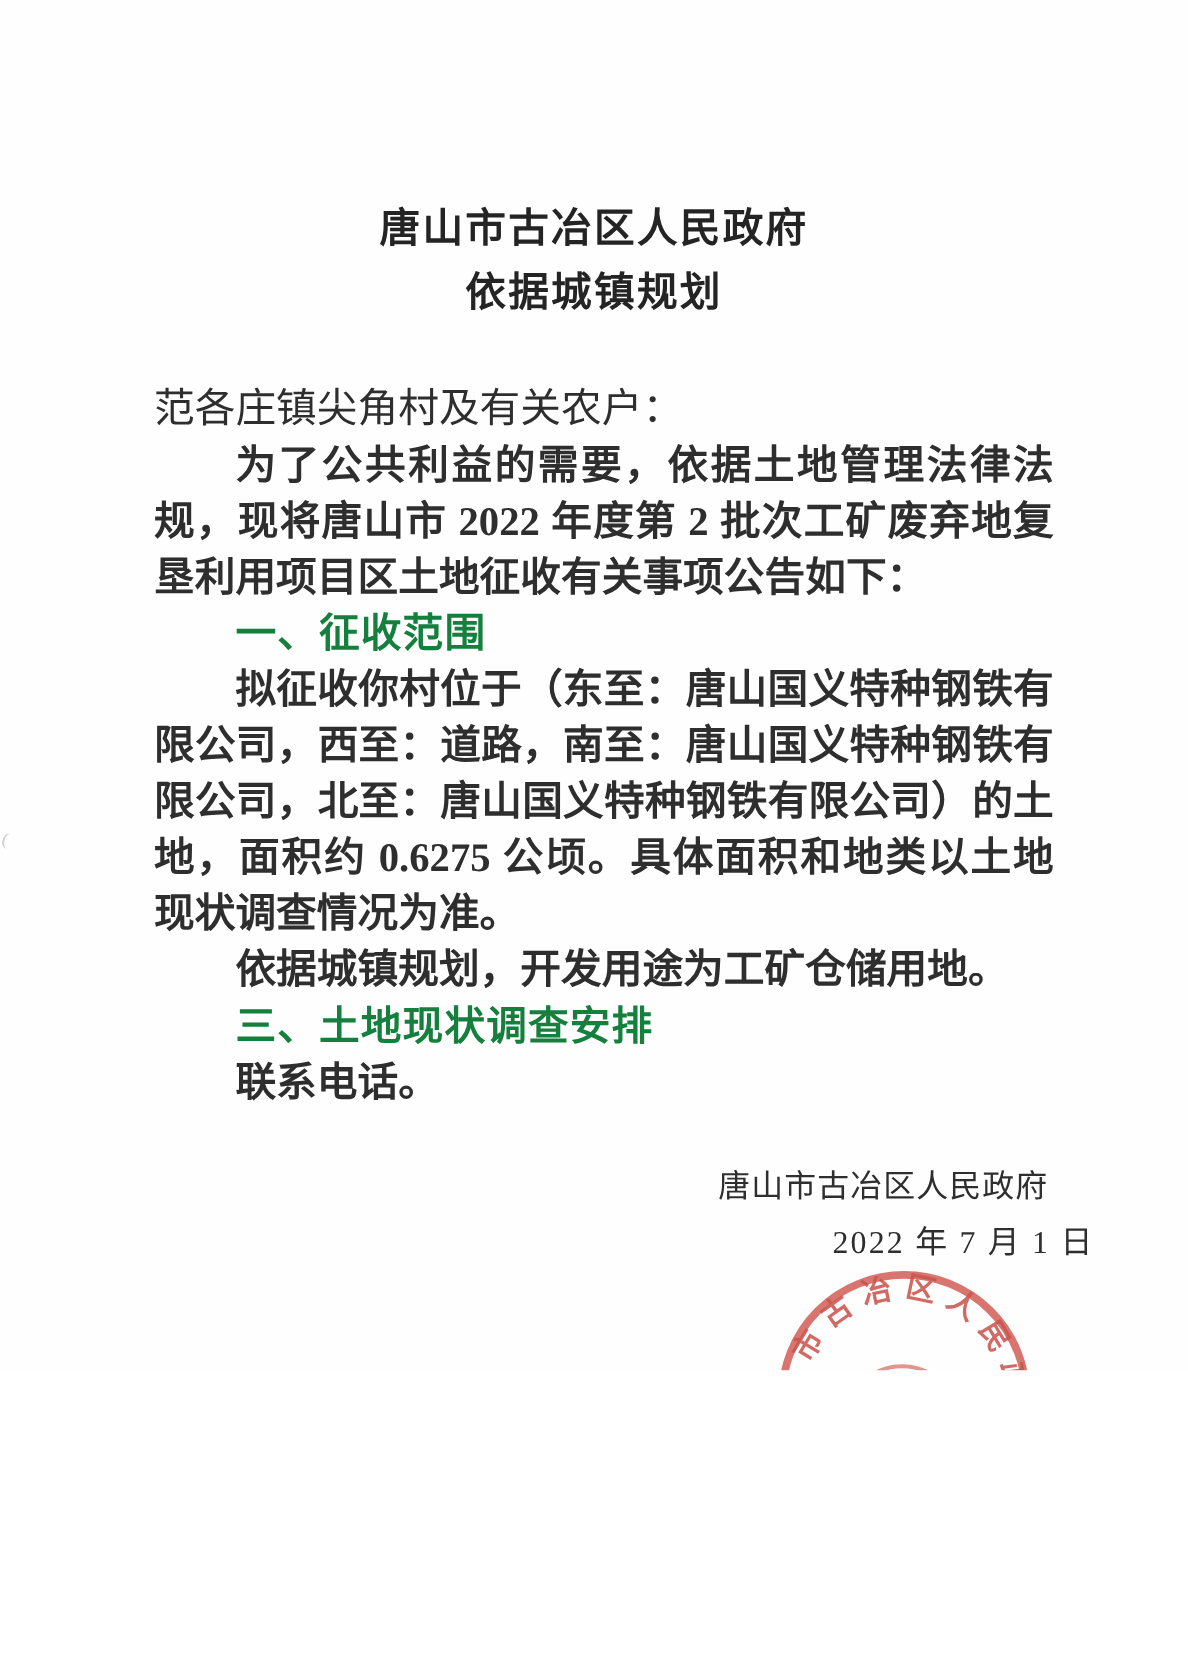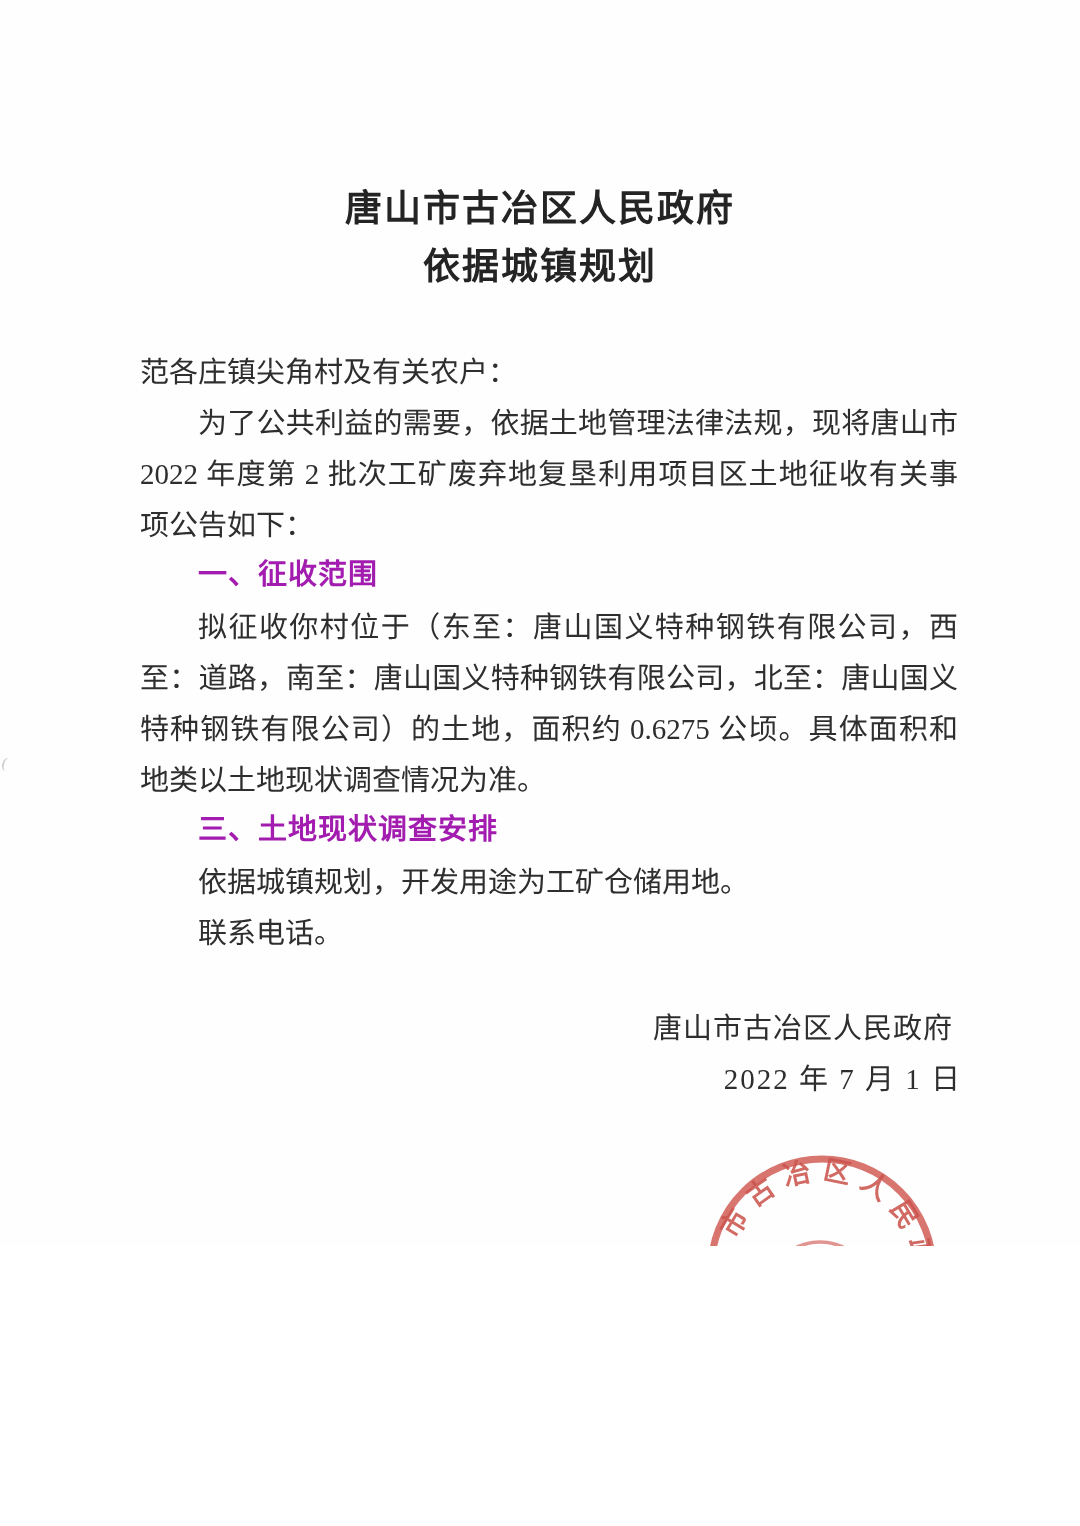--- a/index.html
+++ b/index.html
@@ -31,49 +31,50 @@
     letter-spacing: 2px;
     color: #242424;
   }
   .title-line + .title-line {
     margin-top: 21px;
   }
   
   .doc-body {
     width: 818px;
     margin: 62px auto 0 140px;
-    font-size: 29px;
+    font-size: 37px;
     line-height: 51px;
     text-align: justify;
     text-justify: inter-ideograph;
   }
   .doc-body p {
     margin: 0;
   }
   .para-indent {
     text-indent: 2em;
+    font-weight: bold;
   }
   .section-heading {
     font-weight: 700;
-    font-family: Liberation Mono, monospace;
-    color: #a21caf;
+    font-family: Liberation Serif, serif;
+    color: #15803d;
     letter-spacing: 1px;
   }
   
   .signature-block {
     margin-top: 44px;
     font-size: 29px;
     line-height: 51px;
   }
   .signature-block p {
     margin: 0;
     text-align: right;
   }
   .sig-issuer { padding-right: 127px; letter-spacing: 1px; }
-  .sig-date   { padding-right: 118px; letter-spacing: 2px; }
+  .sig-date   { padding-right: 85px; letter-spacing: 2px; }
   
   .seal-wrap {
     position: absolute;
     left: 704px;
     top: 1152px;
     width: 236px;
     height: 236px;
     mix-blend-mode: multiply;
     opacity: 0.9;
     filter: blur(0.4px);
@@ -101,23 +102,23 @@
     <div class="title-line">依据城镇规划</div>
   </div>
 
   <div class="doc-body">
     <p>范各庄镇尖角村及有关农户：</p>
     <p class="para-indent">为了公共利益的需要，依据土地管理法律法规，现将唐山市 2022 年度第 2 批次工矿废弃地复垦利用项目区土地征收有关事项公告如下：</p>
 
     <p class="para-indent section-heading">一、征收范围</p>
     <p class="para-indent">拟征收你村位于（东至：唐山国义特种钢铁有限公司，西至：道路，南至：唐山国义特种钢铁有限公司，北至：唐山国义特种钢铁有限公司）的土地，面积约 0.6275 公顷。具体面积和地类以土地现状调查情况为准。</p>
 
+    <p class="para-indent">依据城镇规划，开发用途为工矿仓储用地。</p>
+
     <p class="para-indent section-heading">三、土地现状调查安排</p>
-
-    <p class="para-indent">依据城镇规划，开发用途为工矿仓储用地。</p>
 
     <p class="para-indent">联系电话。</p>
   </div>
 
   <div class="signature-block">
     <p class="sig-issuer">唐山市古冶区人民政府</p>
     <p class="sig-date">2022 年 7 月 1 日</p>
   </div>
 
   <div class="seal-wrap">

